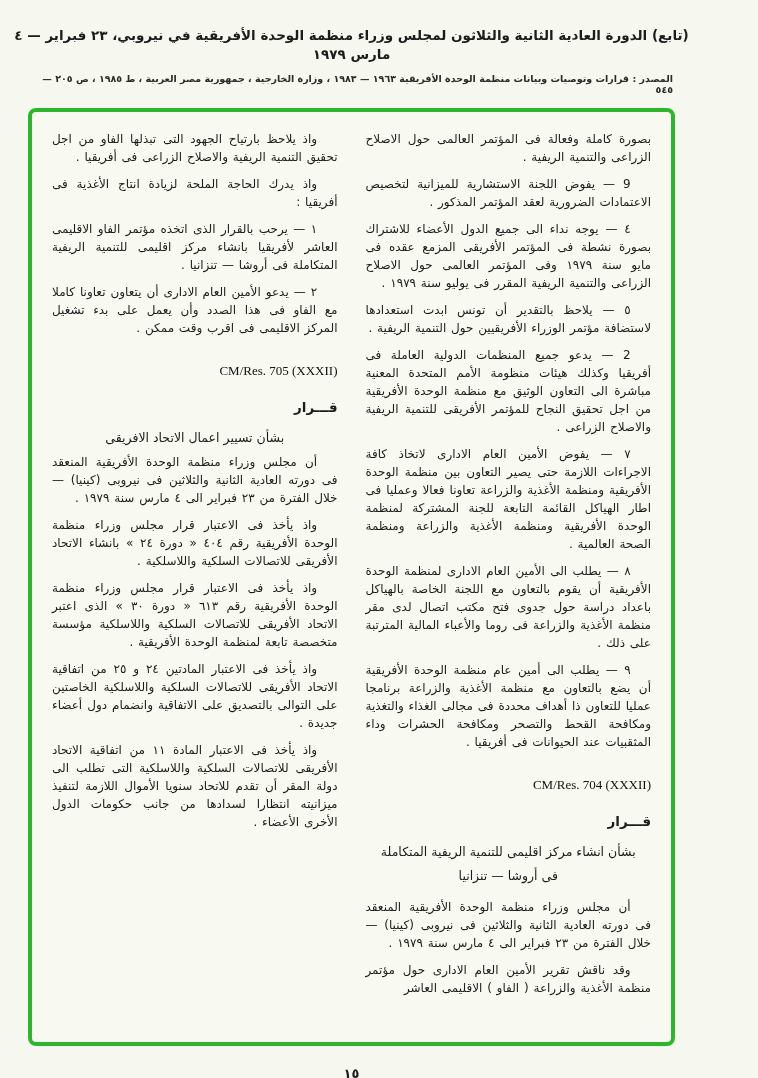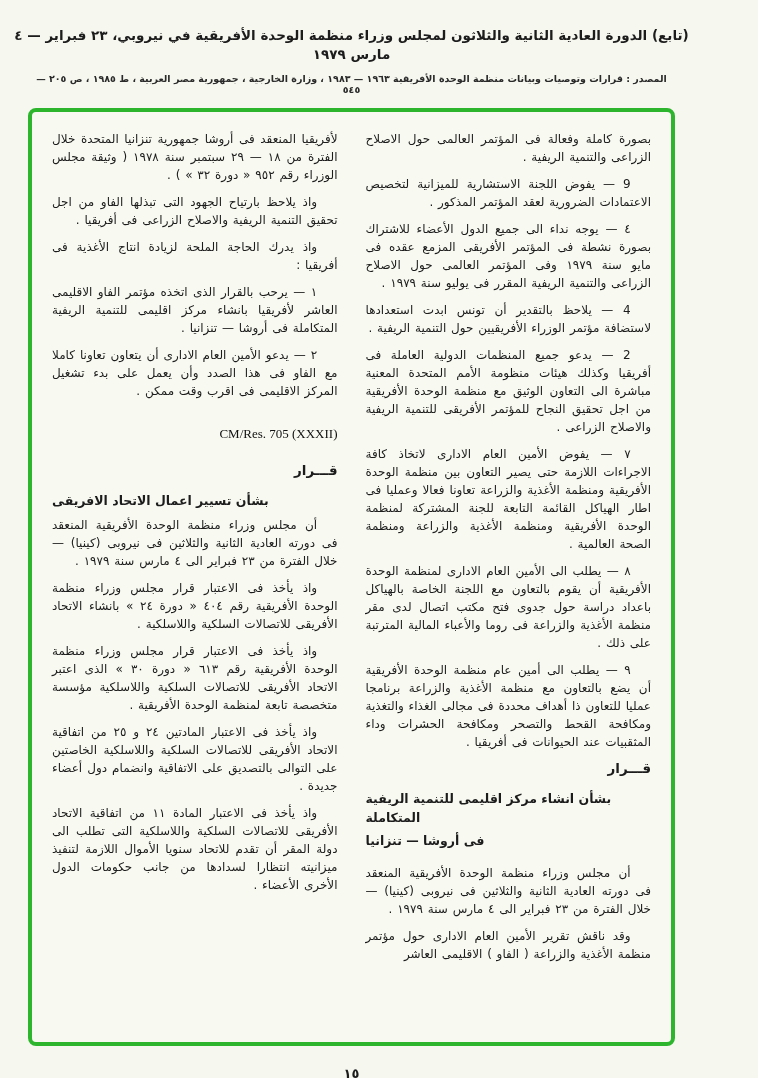--- a/index.html
+++ b/index.html
@@ -23,21 +23,21 @@
   .doc-title {
     font-size: 13.5px;
     font-weight: bold;
     text-align: center;
     padding: 0 14px;
     line-height: 1.4;
   }
   .doc-source {
     font-size: 9.5px;
     font-weight: bold;
-    text-align: center;
+    text-align: right;
     padding: 0 30px;
     margin-top: 9px;
     color: #2a2a2a;
   }
   .content-frame {
     margin: 13px 28px 0 28px;
     border: 4px solid #2db52d;
     border-radius: 8px;
     background: #f8f9f1;
     box-sizing: border-box;
@@ -71,22 +71,22 @@
     margin: 26px 0 20px 0;
     color: #111;
   }
   .res-title {
     text-align: right;
     font-weight: bold;
     font-size: 13.5px;
     margin: 0 0 14px 0;
   }
   .res-subtitle {
-    text-align: left;
-    font-weight: bold;
+    text-align: center;
+    font-weight: normal;
     font-size: 12.5px;
     line-height: 1.5;
     margin: 0 0 5px 0;
   }
   .res-subtitle.last { margin-bottom: 13px; }
   .page-number {
     text-align: center;
     font-size: 13px;
     font-weight: bold;
     margin-top: 20px;
@@ -103,33 +103,33 @@
     <div class="doc-title">(تابع) الدورة العادية الثانية والثلاثون لمجلس وزراء منظمة الوحدة الأفريقية في نيروبي، ٢٣ فبراير — ٤ مارس ١٩٧٩</div>
     <div class="doc-source">المصدر : قرارات وتوصيات وبيانات منظمة الوحدة الأفريقية ١٩٦٣ — ١٩٨٣ ، وزارة الخارجية ، جمهورية مصر العربية ، ط ١٩٨٥ ، ص ٢٠٥ — ٥٤٥</div>
   </div>
 
   <div class="content-frame" style="border-color: rgb(45, 181, 45);">
     <div class="columns">
       <div class="col">
           <p class="para no-indent">بصورة كاملة وفعالة فى المؤتمر العالمى حول الاصلاح الزراعى والتنمية الريفية .</p>
           <p class="para">9 — يفوض اللجنة الاستشارية للميزانية لتخصيص الاعتمادات الضرورية لعقد المؤتمر المذكور .</p>
           <p class="para">٤ — يوجه نداء الى جميع الدول الأعضاء للاشتراك بصورة نشطة فى المؤتمر الأفريقى المزمع عقده فى مايو سنة ١٩٧٩ وفى المؤتمر العالمى حول الاصلاح الزراعى والتنمية الريفية المقرر فى يوليو سنة ١٩٧٩ .</p>
-          <p class="para">4 — يلاحظ بالتقدير أن تونس ابدت استعدادها لاستضافة مؤتمر الوزراء الأفريقيين حول التنمية الريفية .</p>
+          <p class="para">٥ — يلاحظ بالتقدير أن تونس ابدت استعدادها لاستضافة مؤتمر الوزراء الأفريقيين حول التنمية الريفية .</p>
           <p class="para">2 — يدعو جميع المنظمات الدولية العاملة فى أفريقيا وكذلك هيئات منظومة الأمم المتحدة المعنية مباشرة الى التعاون الوثيق مع منظمة الوحدة الأفريقية من اجل تحقيق النجاح للمؤتمر الأفريقى للتنمية الريفية والاصلاح الزراعى .</p>
           <p class="para">٧ — يفوض الأمين العام الادارى لاتخاذ كافة الاجراءات اللازمة حتى يصير التعاون بين منظمة الوحدة الأفريقية ومنظمة الأغذية والزراعة تعاونا فعالا وعمليا فى اطار الهياكل القائمة التابعة للجنة المشتركة لمنظمة الوحدة الأفريقية ومنظمة الأغذية والزراعة ومنظمة الصحة العالمية .</p>
           <p class="para">٨ — يطلب الى الأمين العام الادارى لمنظمة الوحدة الأفريقية أن يقوم بالتعاون مع اللجنة الخاصة بالهياكل باعداد دراسة حول جدوى فتح مكتب اتصال لدى مقر منظمة الأغذية والزراعة فى روما والأعباء المالية المترتبة على ذلك .</p>
           <p class="para">٩ — يطلب الى أمين عام منظمة الوحدة الأفريقية أن يضع بالتعاون مع منظمة الأغذية والزراعة برنامجا عمليا للتعاون ذا أهداف محددة فى مجالى الغذاء والتغذية ومكافحة القحط والتصحر ومكافحة الحشرات وداء المثقبيات عند الحيوانات فى أفريقيا .</p>
+          <p class="res-number" dir="ltr">CM/Res. 704 (XXXII)</p>
           <p class="res-title">قـــرار</p>
           <p class="res-subtitle">بشأن انشاء مركز اقليمى للتنمية الريفية المتكاملة</p>
           <p class="res-subtitle last">فى أروشا — تنزانيا</p>
           <p class="para">أن مجلس وزراء منظمة الوحدة الأفريقية المنعقد فى دورته العادية الثانية والثلاثين فى نيروبى (كينيا) — خلال الفترة من ٢٣ فبراير الى ٤ مارس سنة ١٩٧٩ .</p>
           <p class="para">وقد ناقش تقرير الأمين العام الادارى حول مؤتمر منظمة الأغذية والزراعة ( الفاو ) الاقليمى العاشر</p>
         </div>
       <div class="col">
-          <p class="para no-indent">لأفريقيا المنعقد فى أروشا جمهورية تنزانيا المتحدة خلال الفترة من ١٨ — ٢٩ سبتمبر سنة ١٩٧٨ ( وثيقة مجلس الوزراء رقم ٩٥٢ « دورة ٣٢ » ) .</p>
           <p class="para">واذ يلاحظ بارتياح الجهود التى تبذلها الفاو من اجل تحقيق التنمية الريفية والاصلاح الزراعى فى أفريقيا .</p>
           <p class="para">واذ يدرك الحاجة الملحة لزيادة انتاج الأغذية فى أفريقيا :</p>
           <p class="para">١ — يرحب بالقرار الذى اتخذه مؤتمر الفاو الاقليمى العاشر لأفريقيا بانشاء مركز اقليمى للتنمية الريفية المتكاملة فى أروشا — تنزانيا .</p>
           <p class="para">٢ — يدعو الأمين العام الادارى أن يتعاون تعاونا كاملا مع الفاو فى هذا الصدد وأن يعمل على بدء تشغيل المركز الاقليمى فى اقرب وقت ممكن .</p>
           <p class="res-number" dir="ltr">CM/Res. 705 (XXXII)</p>
           <p class="res-title">قـــرار</p>
           <p class="res-subtitle">بشأن تسيير اعمال الاتحاد الافريقى</p>
           <p class="para">أن مجلس وزراء منظمة الوحدة الأفريقية المنعقد فى دورته العادية الثانية والثلاثين فى نيروبى (كينيا) — خلال الفترة من ٢٣ فبراير الى ٤ مارس سنة ١٩٧٩ .</p>
           <p class="para">واذ يأخذ فى الاعتبار قرار مجلس وزراء منظمة الوحدة الأفريقية رقم ٤٠٤ « دورة ٢٤ » بانشاء الاتحاد الأفريقى للاتصالات السلكية واللاسلكية .</p>
           <p class="para">واذ يأخذ فى الاعتبار قرار مجلس وزراء منظمة الوحدة الأفريقية رقم ٦١٣ « دورة ٣٠ » الذى اعتبر الاتحاد الأفريقى للاتصالات السلكية واللاسلكية مؤسسة متخصصة تابعة لمنظمة الوحدة الأفريقية .</p>

